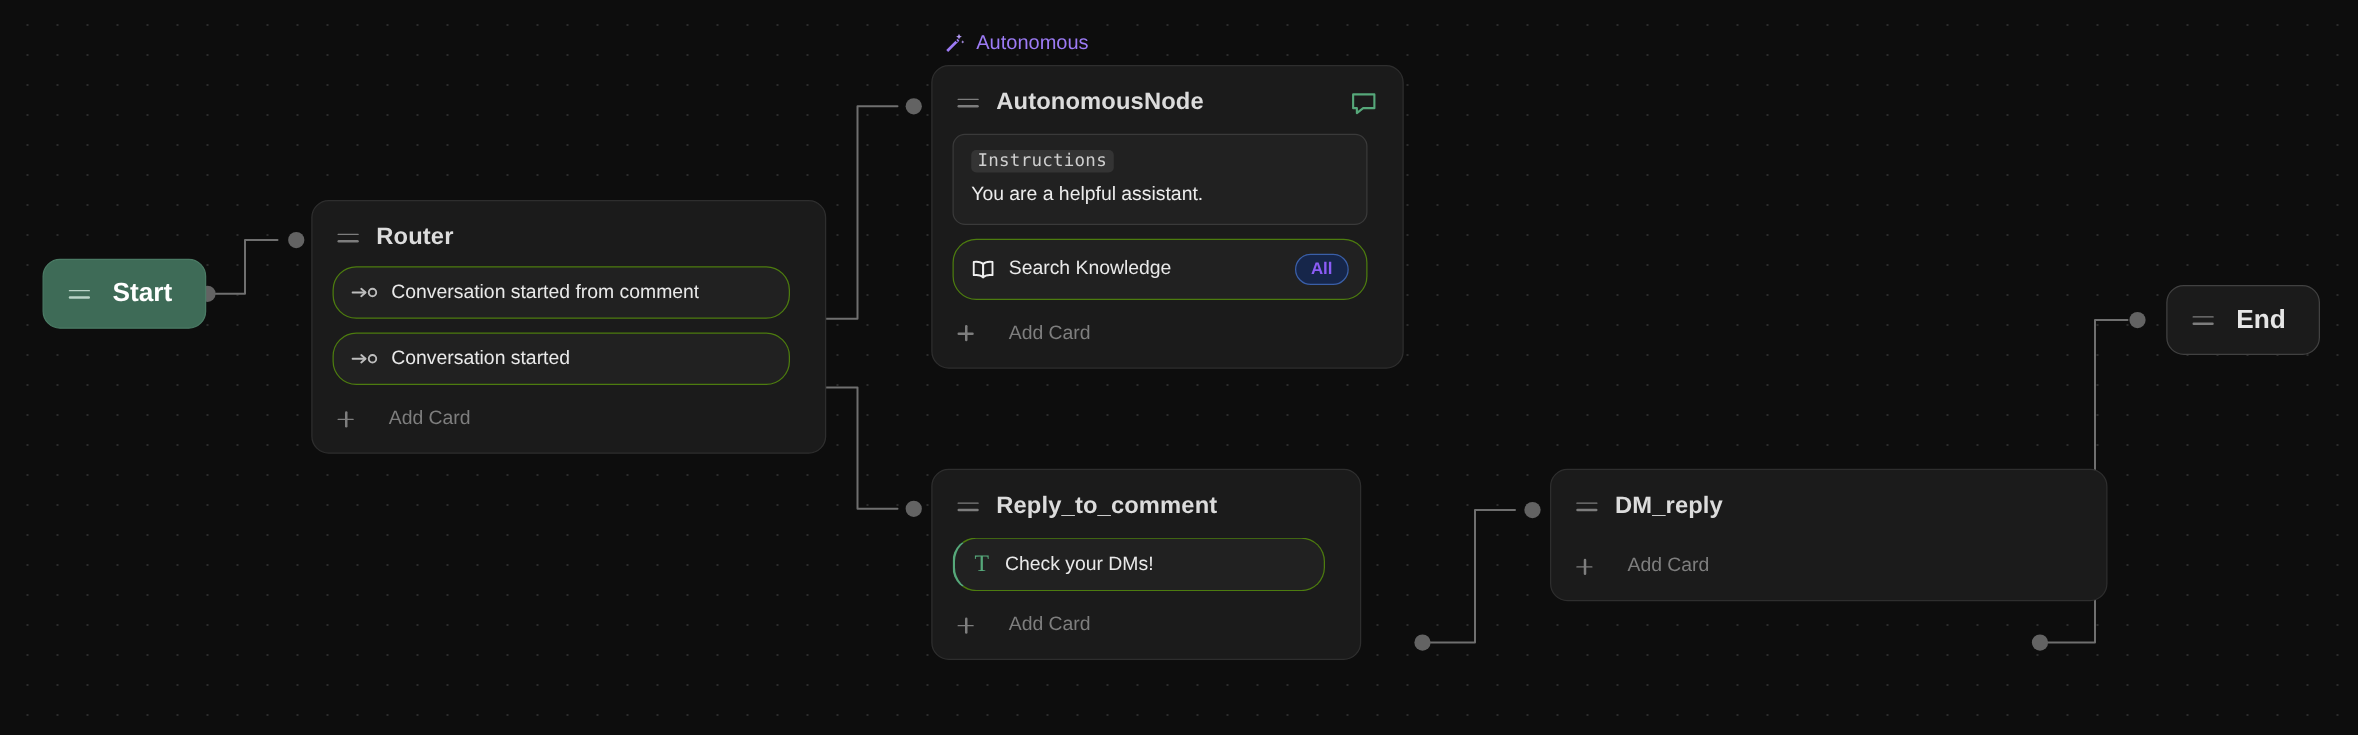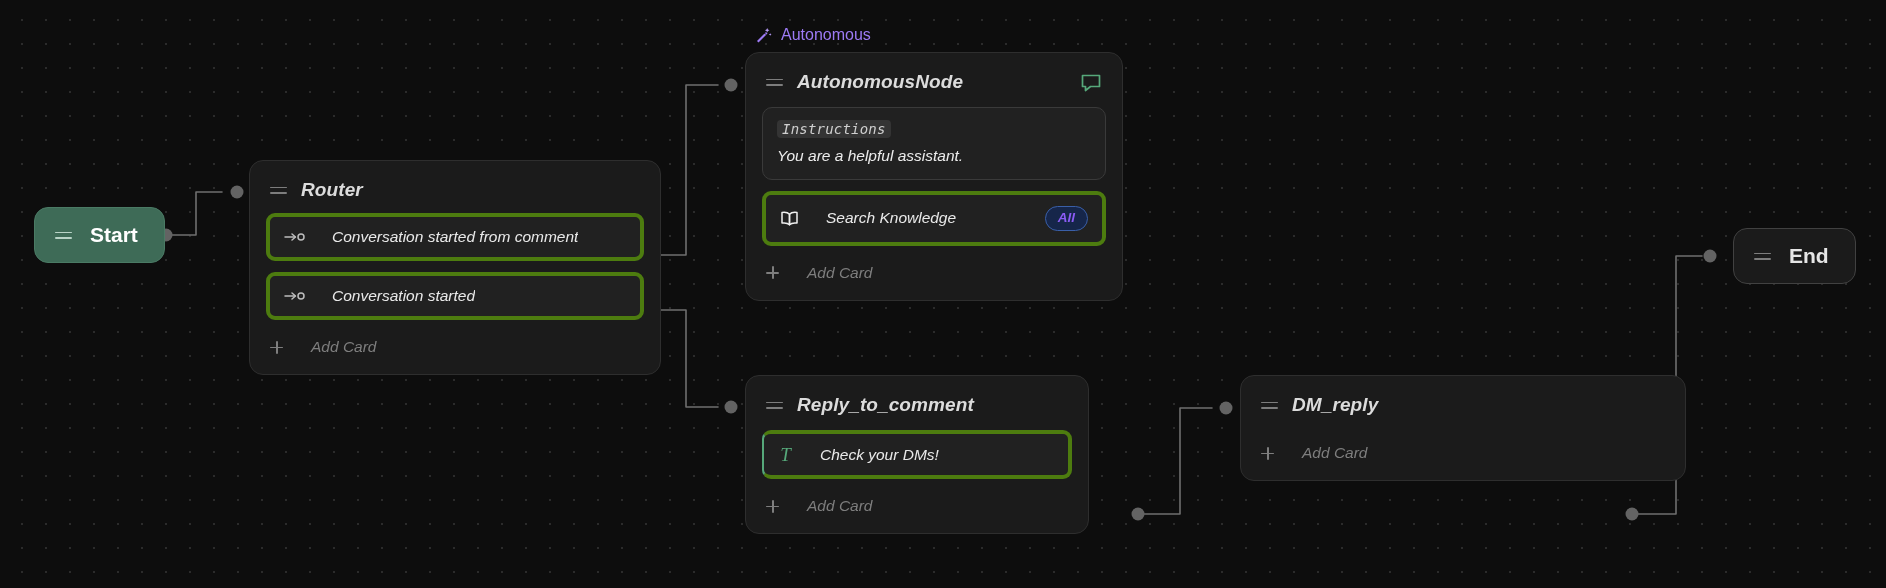--- a/index.html
+++ b/index.html
@@ -40,21 +40,20 @@
   .port {
     fill: #636363;
   }
 
   
   .node {
     position: absolute;
     border-radius: 14px;
     background: #1b1b1b;
     border: 1px solid #2e2e2e;
-    font-style: italic;
   }
 
   .node-head {
     display: flex;
     align-items: center;
     gap: 14px;
     padding: 18px 20px 14px 20px;
   }
   .grip {
     width: 17px; height: 11px;
@@ -74,34 +73,34 @@
 
   .node-title {
     font-size: 19px;
     font-weight: 700;
     color: #dcdcdc;
     letter-spacing: .1px;
     white-space: nowrap;
   }
 
   .node-body {
-    padding: 0 16px 4px 16px;
+    padding: 0 28px 4px 16px;
     display: flex;
     flex-direction: column;
     gap: 11px;
   }
 
   .card {
-    border: 4px solid #4d7c0f;
-    border-radius: 9px;
+    border: 1px solid #4d7c0f;
+    border-radius: 19px;
     background: #212121;
     padding: 11px 14px;
     display: flex;
     align-items: center;
-    gap: 27px;
+    gap: 11px;
     min-height: 38px;
   }
   .card-label {
     font-size: 15.5px;
     color: #e9e9e9;
     white-space: nowrap;
     overflow: hidden;
     text-overflow: ellipsis;
   }
 
@@ -159,21 +158,20 @@
   .route-icon {
     flex: none;
     width: 21px; height: 14px;
     color: #bdbdbd;
   }
 
   
   .group-label {
     position: absolute;
     display: flex;
-    align-items: center;
     gap: 9px;
     color: #9d7bf5;
     font-size: 16px;
     white-space: nowrap;
   }
   .group-label svg { display: block; }
 
   
   #node-autonomous { left: 745px; top: 52px; width: 378px; }
   .instructions-card {

